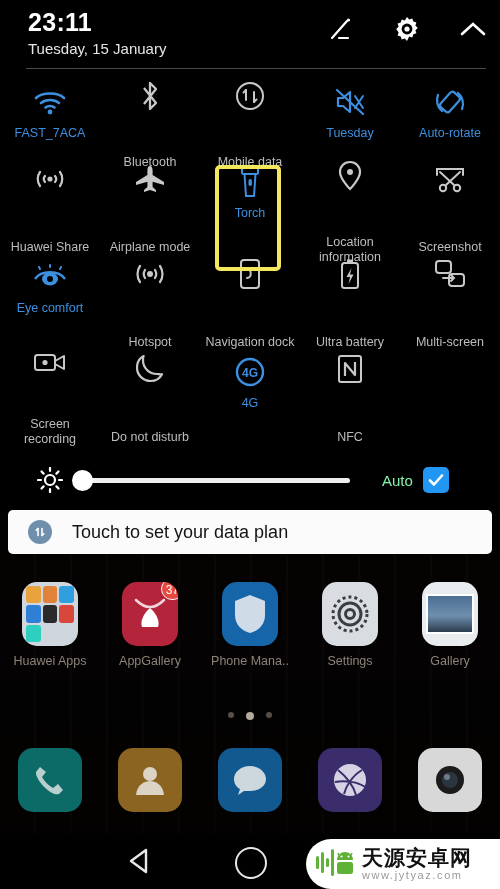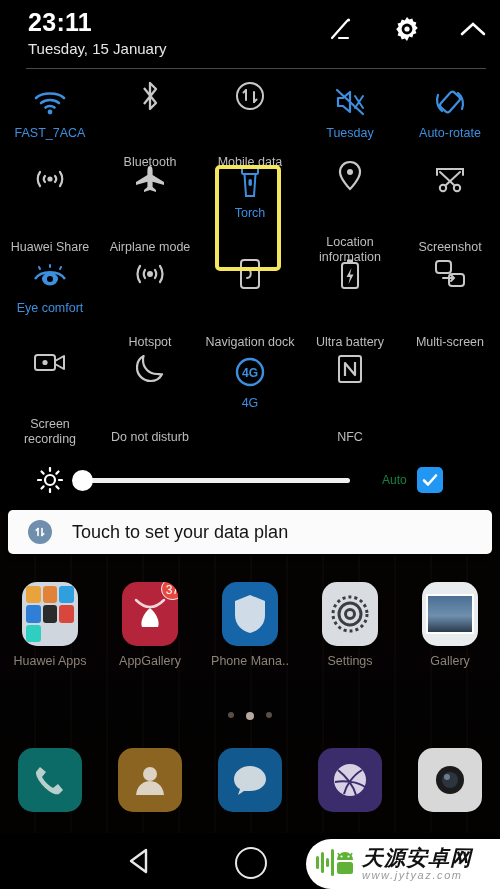--- a/index.html
+++ b/index.html
@@ -59,36 +59,36 @@
   .r1{height:80px;}
   .r2,.r3,.r4{height:95px;}
 
   .hl{position:absolute;left:215px;top:165px;width:66px;height:106px;
       border:4px solid #f5e75c;border-radius:5px;box-sizing:border-box;pointer-events:none;}
 
   .bright{position:absolute;left:0;top:455px;width:500px;height:50px;display:flex;align-items:center;}
   .sun{margin-left:36px;width:28px;height:28px;display:flex;align-items:center;justify-content:center;}
   .track{margin-left:16px;width:270px;height:5px;background:#efefef;border-radius:3px;position:relative;}
   .thumb{position:absolute;left:-8px;top:-8px;width:21px;height:21px;border-radius:50%;background:#fff;}
-  .autolbl{margin-left:32px;font-size:12px;color:#15803d;}
+  .autolbl{margin-left:32px;font-size:15px;color:#86efac;}
   .chk{margin-left:10px;width:26px;height:26px;border-radius:5px;background:#2196f3;
        display:flex;align-items:center;justify-content:center;}
 
   .notif{position:absolute;left:8px;top:510px;width:484px;height:44px;background:#fbfbfb;border-radius:5px;
          display:flex;align-items:center;box-shadow:0 2px 5px rgba(0,0,0,.5);}
   .ndot{margin-left:20px;width:24px;height:24px;border-radius:50%;background:#6f8fad;
         display:flex;align-items:center;justify-content:center;}
   .ntxt{margin-left:20px;font-size:18px;color:#141414;}
 
   
   .navbar{position:absolute;left:0;top:833px;width:500px;height:56px;background:#000;}
   .navback{position:absolute;left:126px;top:14px;}
   .navhome{position:absolute;left:235px;top:14px;width:28px;height:28px;border:2.5px solid #e8e8e8;border-radius:50%;}
   .wm{position:absolute;right:0;top:839px;width:194px;height:50px;background:#fff;border-radius:25px 0 0 25px;
-      display:flex;align-items:center;font-style:italic;}
+      display:flex;align-items:center;}
   .wmlogo{margin-left:10px;width:40px;height:34px;display:flex;align-items:center;}
   .wmtexts{margin-left:6px;display:flex;flex-direction:column;}
   .wmcn{font-size:21px;font-weight:bold;color:#111;letter-spacing:1px;line-height:22px;}
   .wmurl{font-size:11px;color:#9a9a9a;letter-spacing:1.6px;line-height:13px;}
 </style>
 </head>
 <body>
 
 <div class="home"></div>
 <div class="dim"></div>

